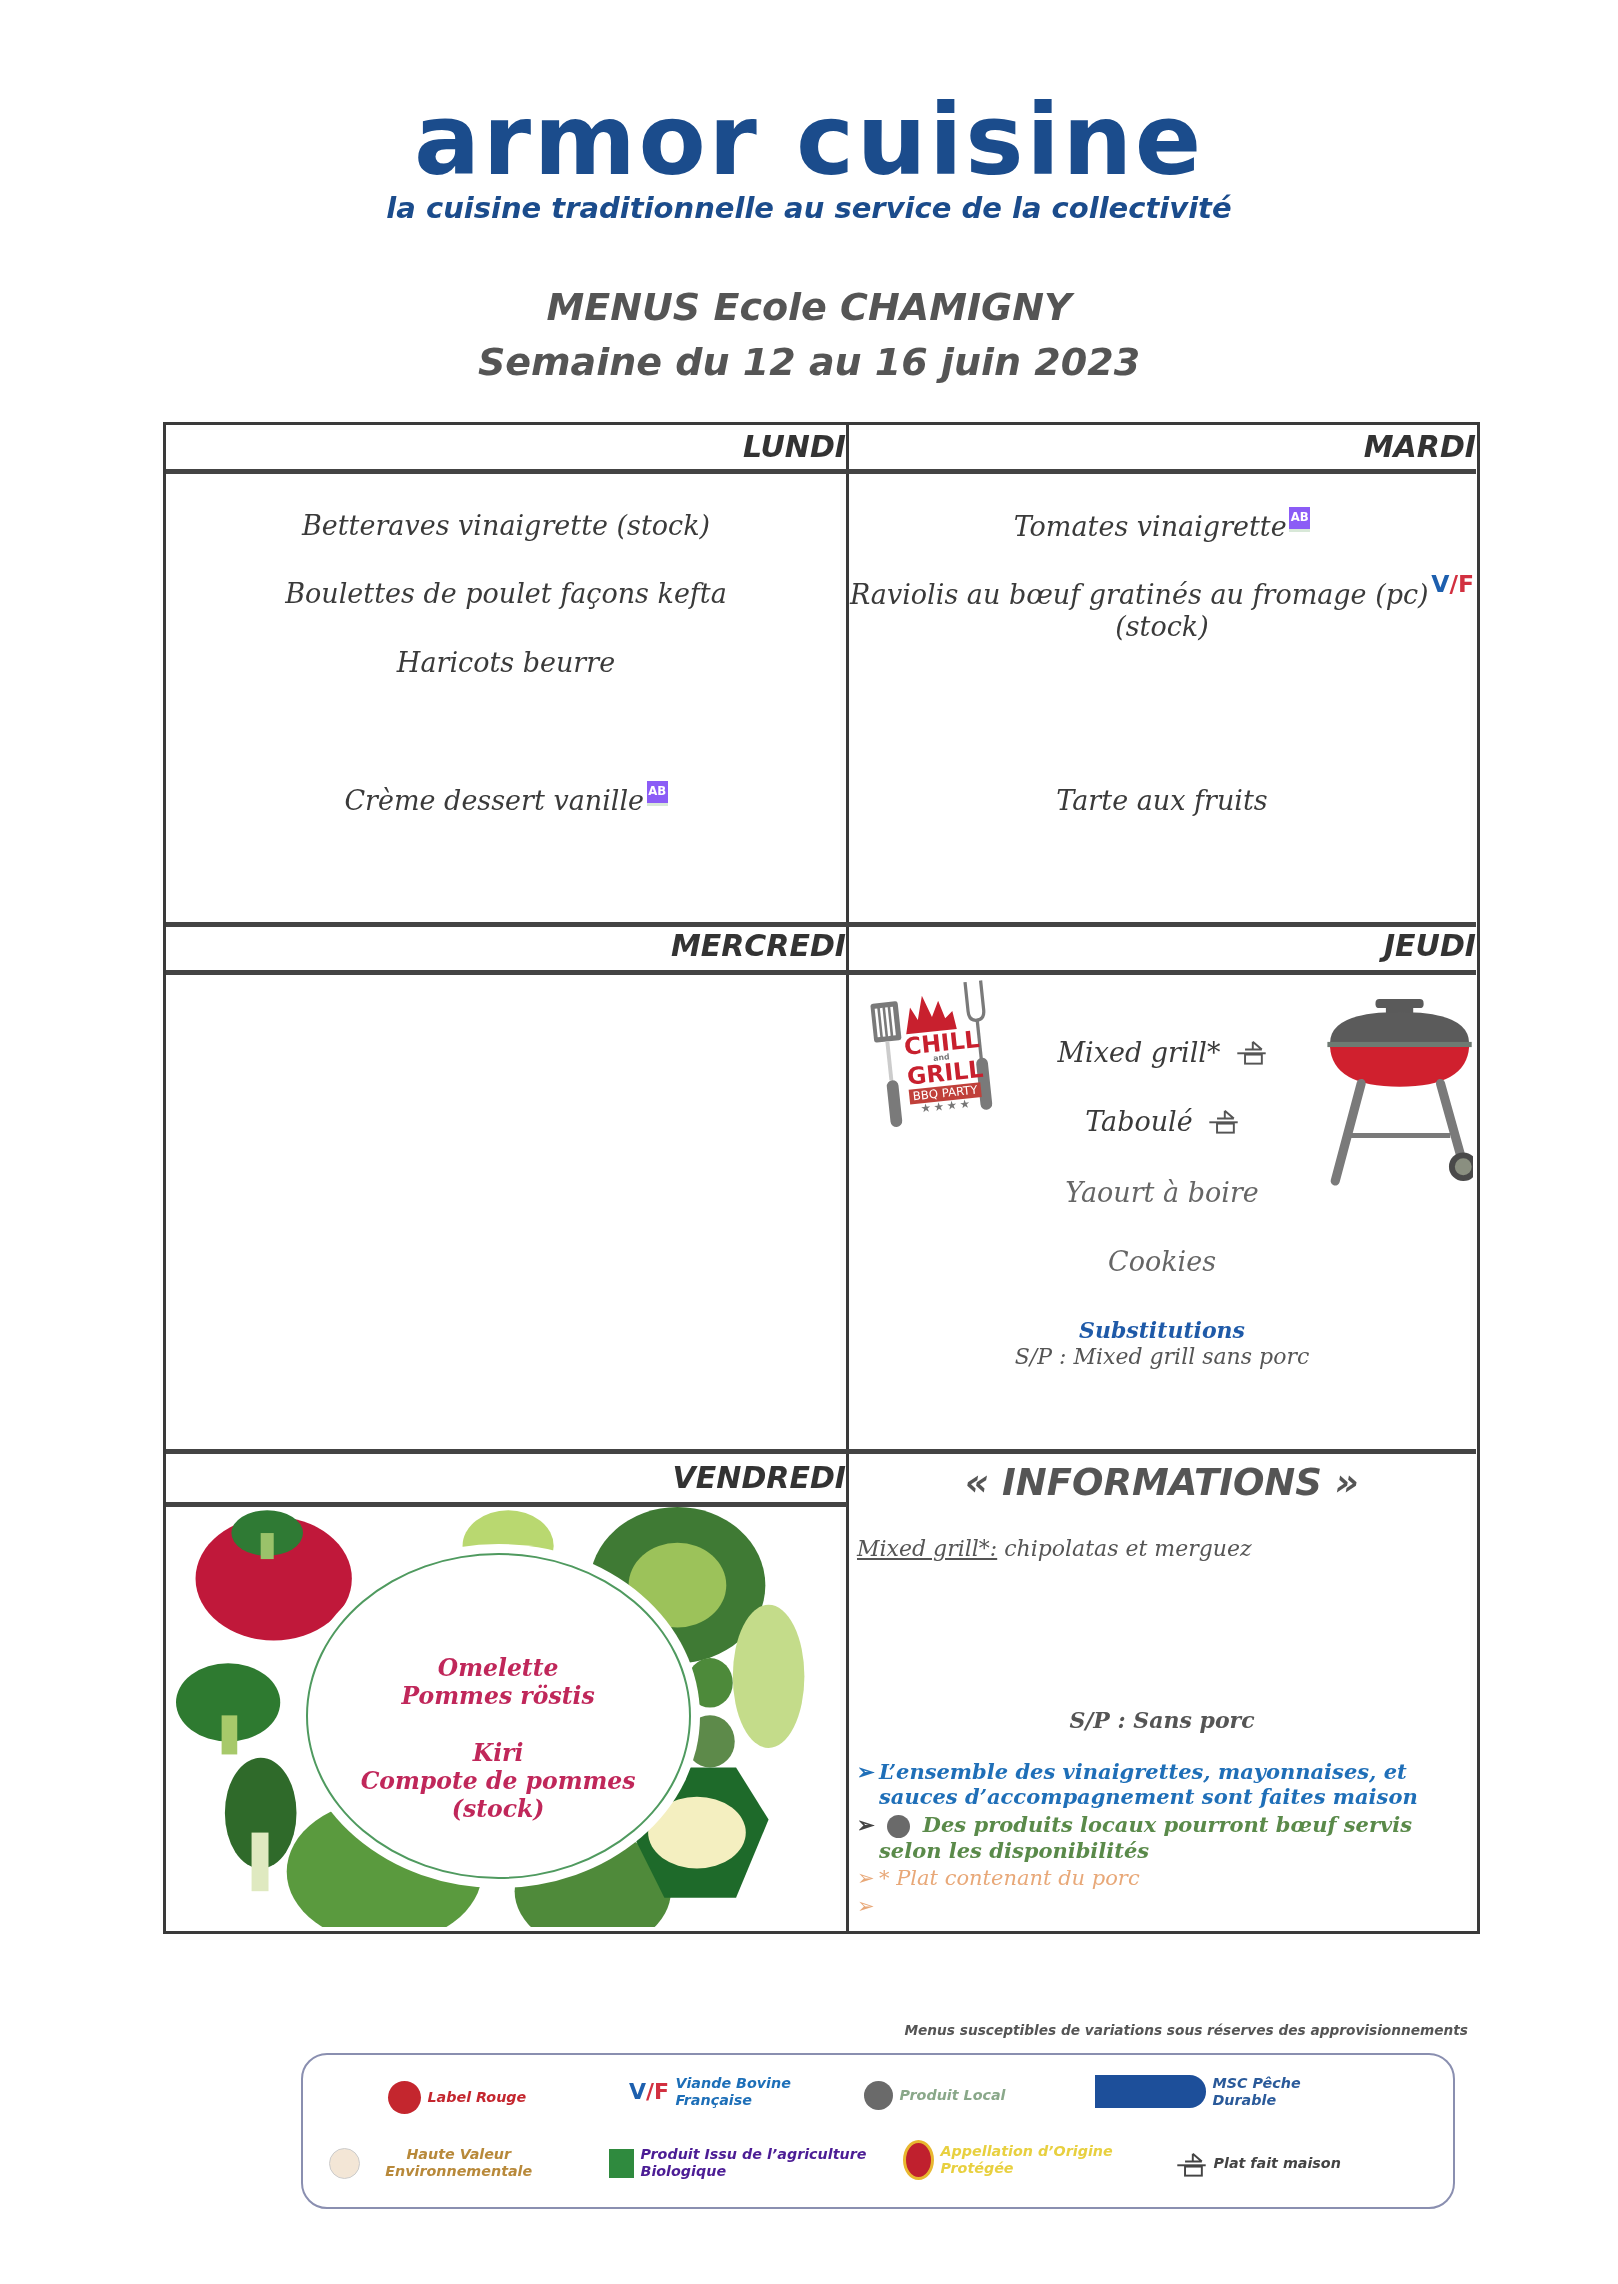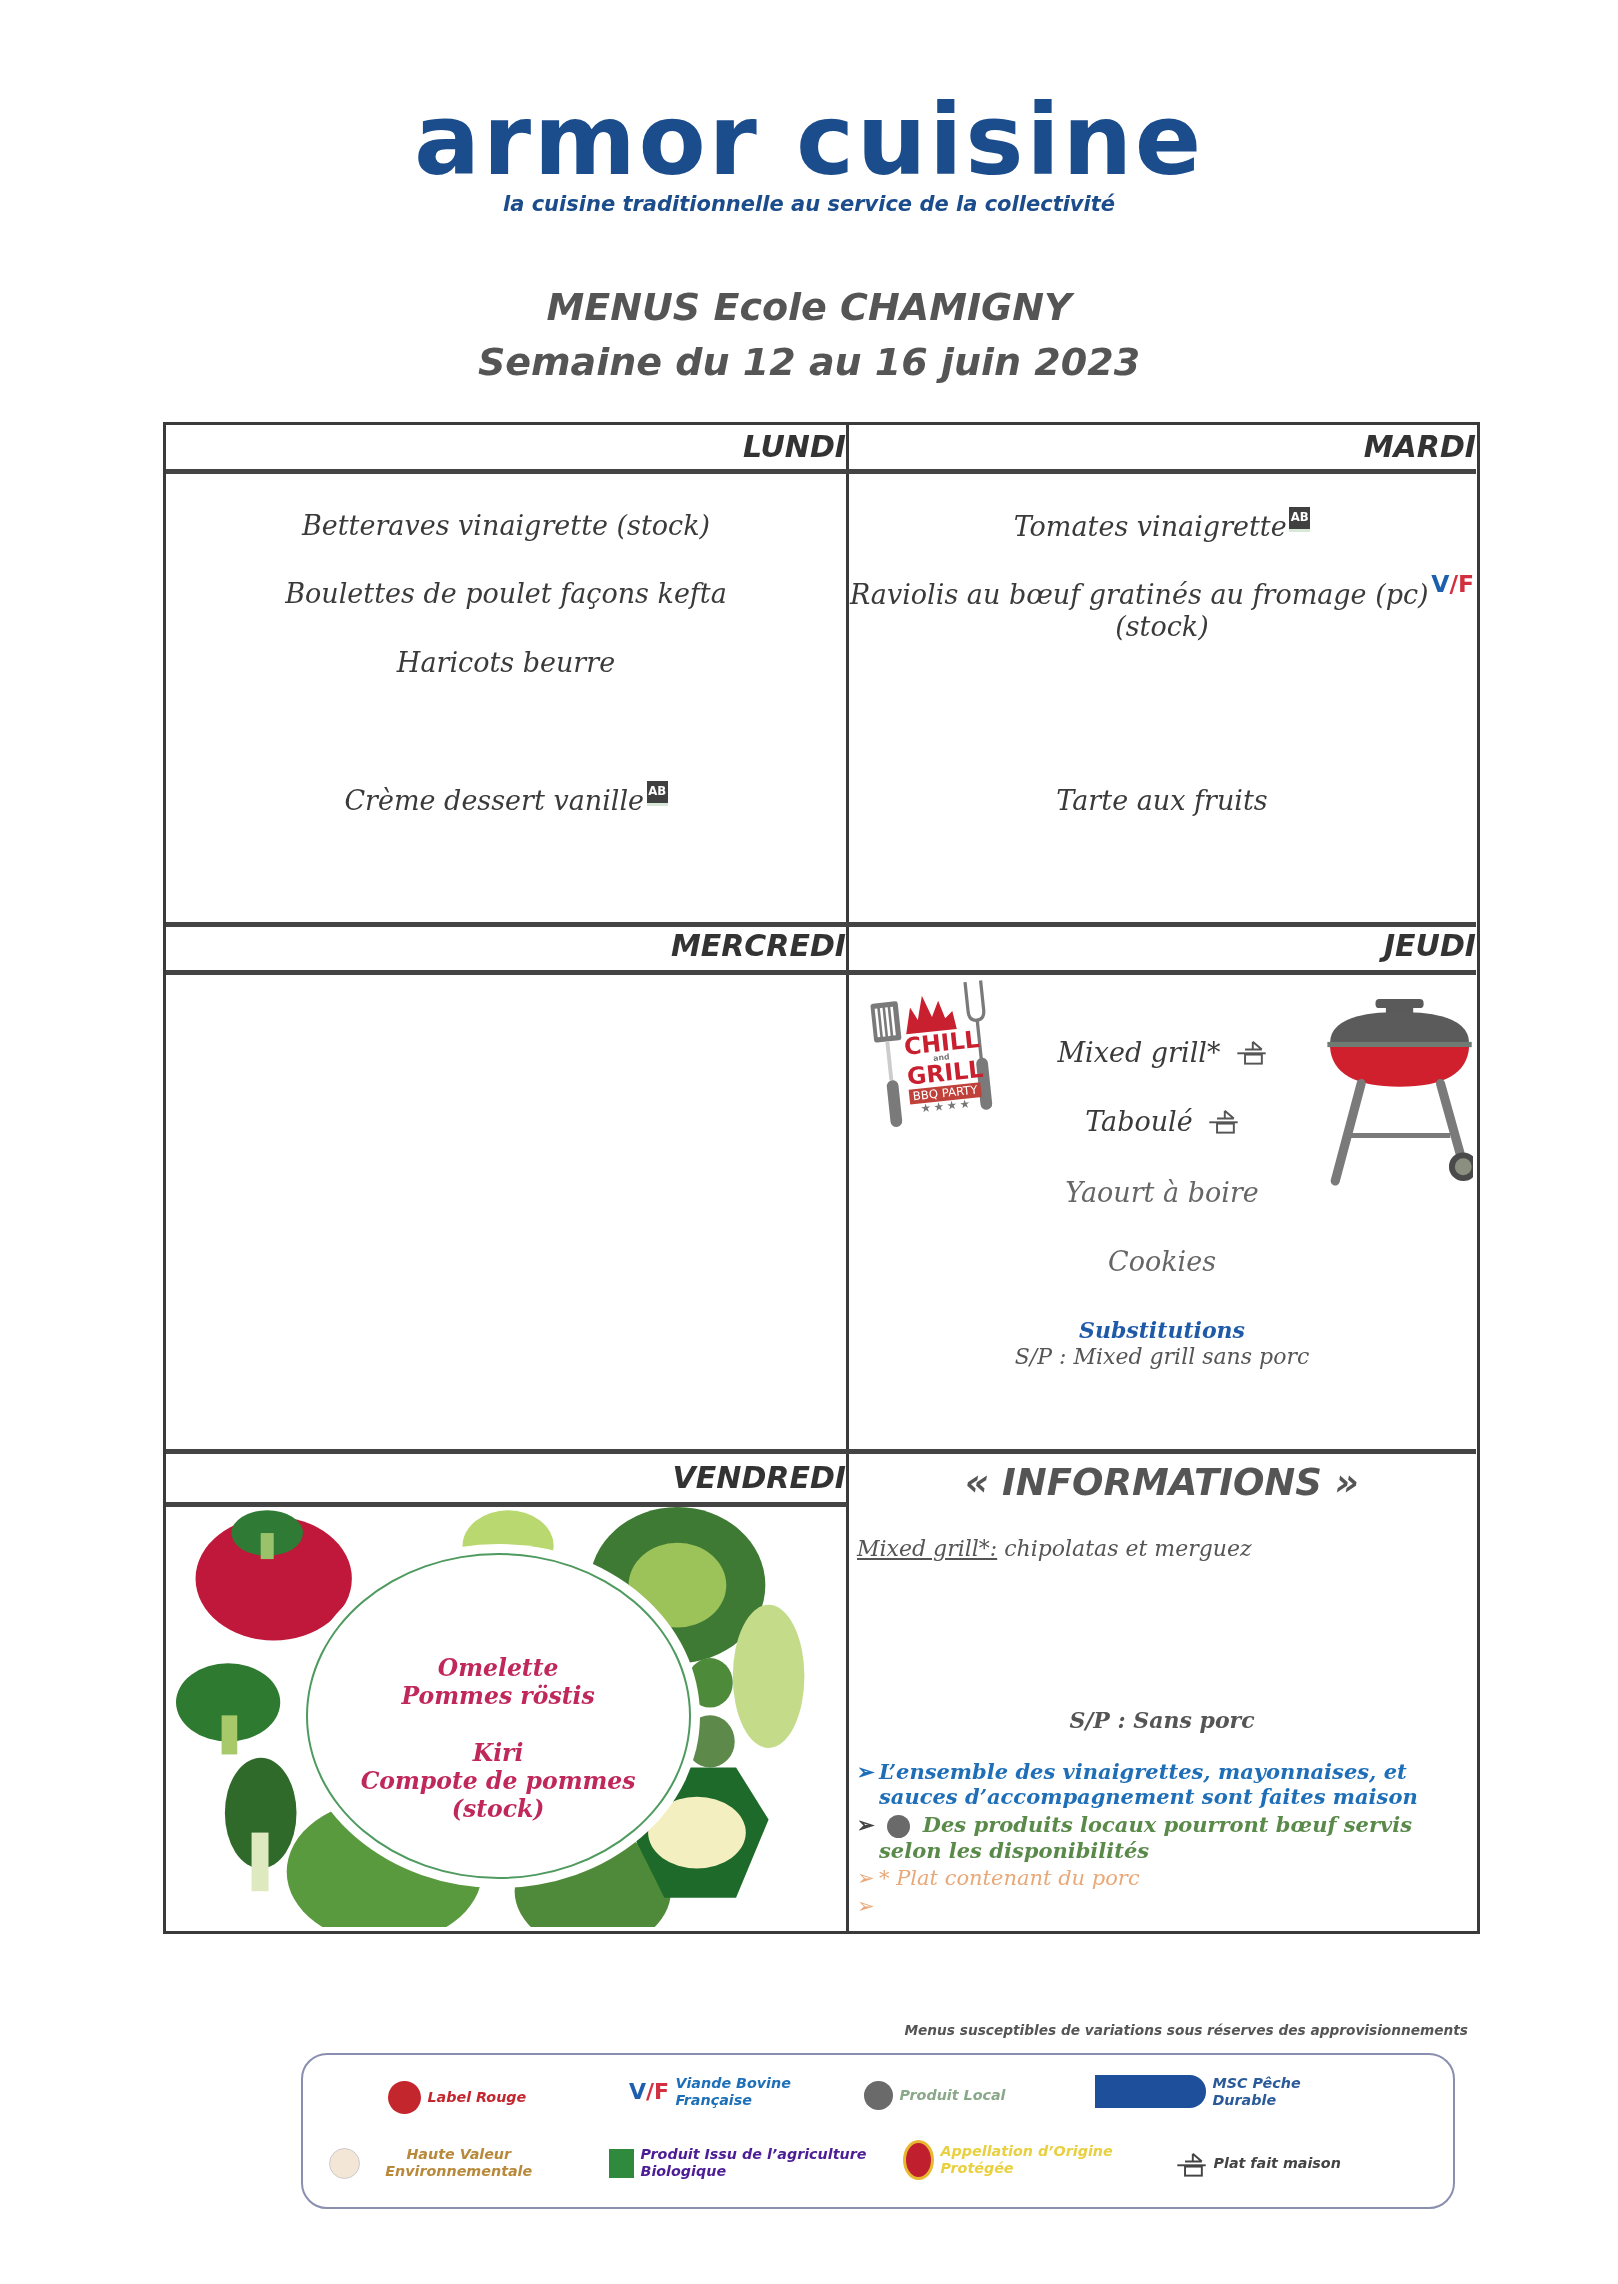--- a/index.html
+++ b/index.html
@@ -3,40 +3,40 @@
 <meta charset="utf-8">
 <style>
   * { box-sizing: border-box; margin: 0; padding: 0; }
   html, body { width: 1618px; height: 2284px; background: #ffffff; overflow: hidden; }
   body { position: relative; font-family: "DejaVu Serif", serif; color: #333; }
 
   .brand-title { position: absolute; left: 0; width: 1618px; top: 91px; text-align: center;
     font-family: "DejaVu Sans", sans-serif; font-weight: 900; font-size: 98px; letter-spacing: 2.6px;
     color: #1b4c8c; line-height: 1; }
   .brand-tagline { position: absolute; left: 0; width: 1618px; top: 194px; text-align: center;
-    font-family: "DejaVu Sans", sans-serif; font-weight: 900; font-style: italic; font-size: 21px;
+    font-family: "DejaVu Sans", sans-serif; font-weight: 900; font-style: italic; font-size: 29px;
     color: #1b4c8c; line-height: 1; }
 
   .menu-title { position: absolute; left: 0; width: 1618px; top: 280px; text-align: center;
     font-family: "DejaVu Sans", sans-serif; font-weight: bold; font-style: italic; font-size: 38px;
     color: #555; line-height: 1.45; }
 
   .grid { position: absolute; left: 163px; top: 422px; width: 1317px; height: 1512px;
     border: 3.3px solid #3a3a3a; border-right-width: 3.9px; }
   .cell { position: absolute; border: 0; }
   .vline { position: absolute; background: #3a3a3a; width: 2.6px; }
   .hline { position: absolute; background: #444; height: 5.2px; }
 
   .day-header { position: absolute; text-align: right; font-family: "DejaVu Sans", sans-serif;
     font-weight: bold; font-style: italic; font-size: 30px; color: #333; line-height: 1; }
 
   .dish { position: absolute; left: 0; right: 0; text-align: center; font-style: italic;
     font-size: 27px; color: #3a3a3a; line-height: 1.2; }
 
-  .ab-badge { display: inline-block; width: 21px; height: 25px; background: #404040; color: #fff;
+  .ab-badge { display: inline-block; width: 21px; height: 25px; background: #8b5cf6; color: #fff;
     font-family: "DejaVu Sans", sans-serif; font-size: 11.7px; font-weight: bold; font-style: normal;
     line-height: 21px; text-align: center; vertical-align: top; margin-left: 2.6px; position: relative; top: -3.9px;
     border-bottom: 3.9px solid #d8e8d8; }
   .vbf-badge { display: inline-block; font-family: "DejaVu Sans", sans-serif; font-style: normal;
     font-weight: bold; font-size: 23.5px; vertical-align: top; position: relative; top: -9px; margin-left: 2.6px; }
   .vbf-badge .v { color: #1d5fae; }
   .vbf-badge .f { color: #d23040; }
   .house-icon { display: inline-block; width: 31px; height: 26px; vertical-align: middle; margin-left: 6.5px; position: relative; top: -2.6px; }
 
   .subst-title { position: absolute; left: 0; right: 0; text-align: center; font-weight: bold; font-style: italic;

